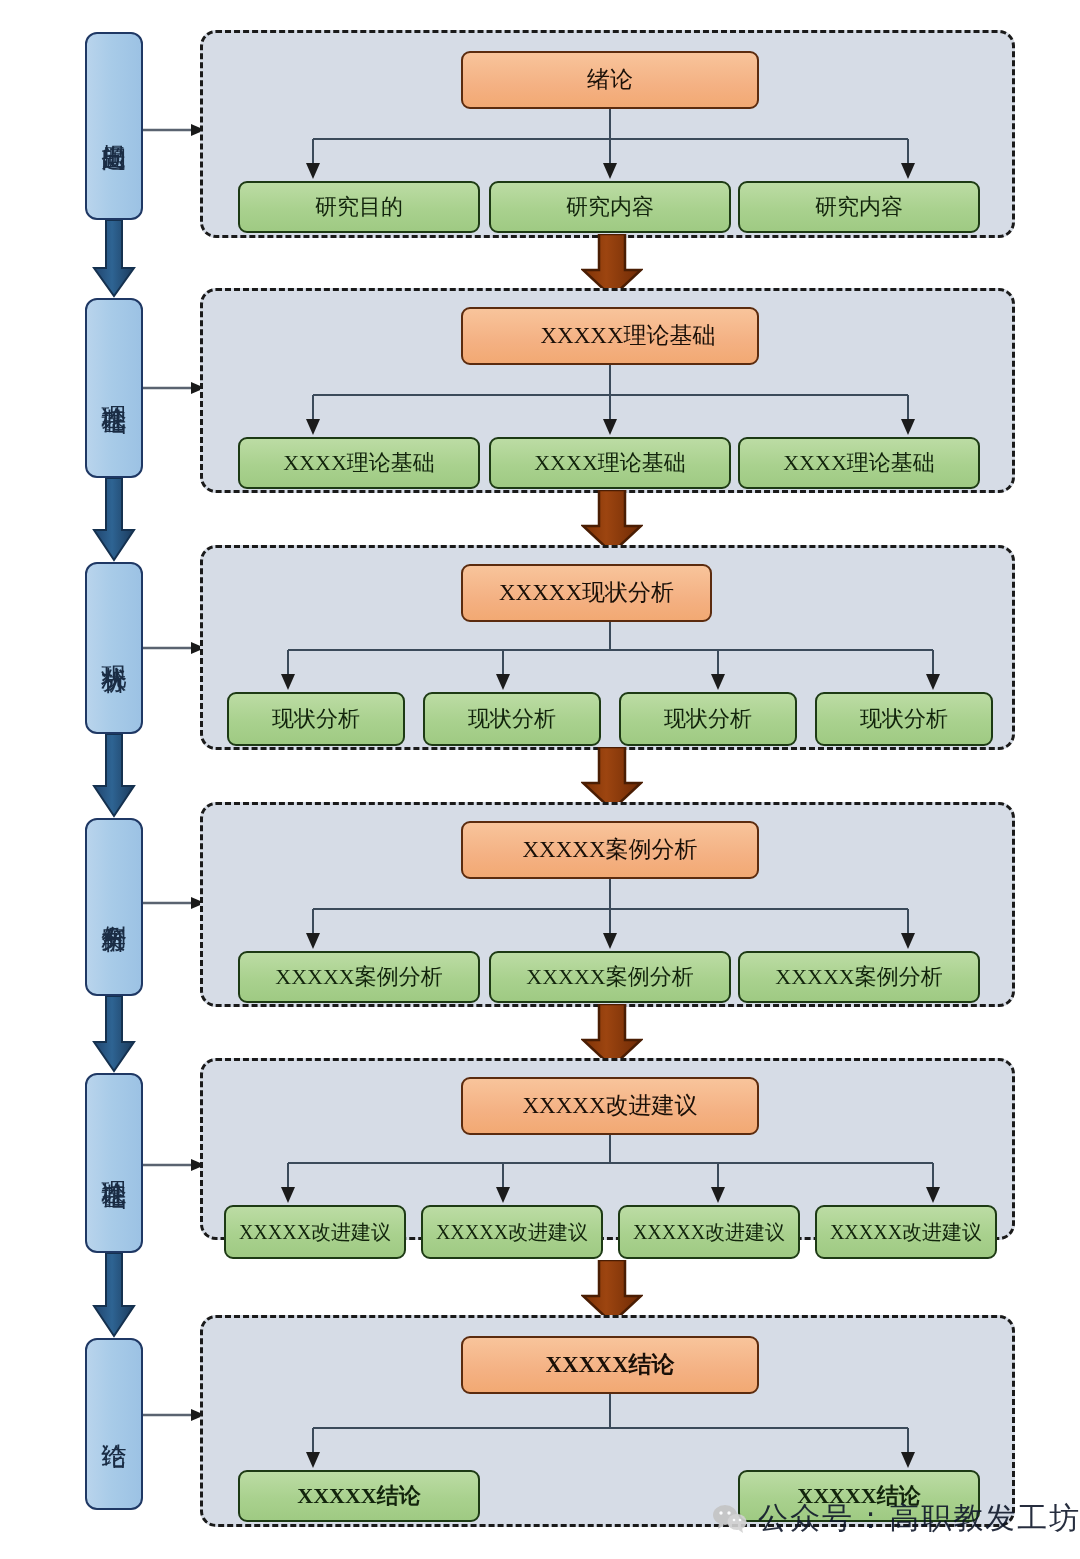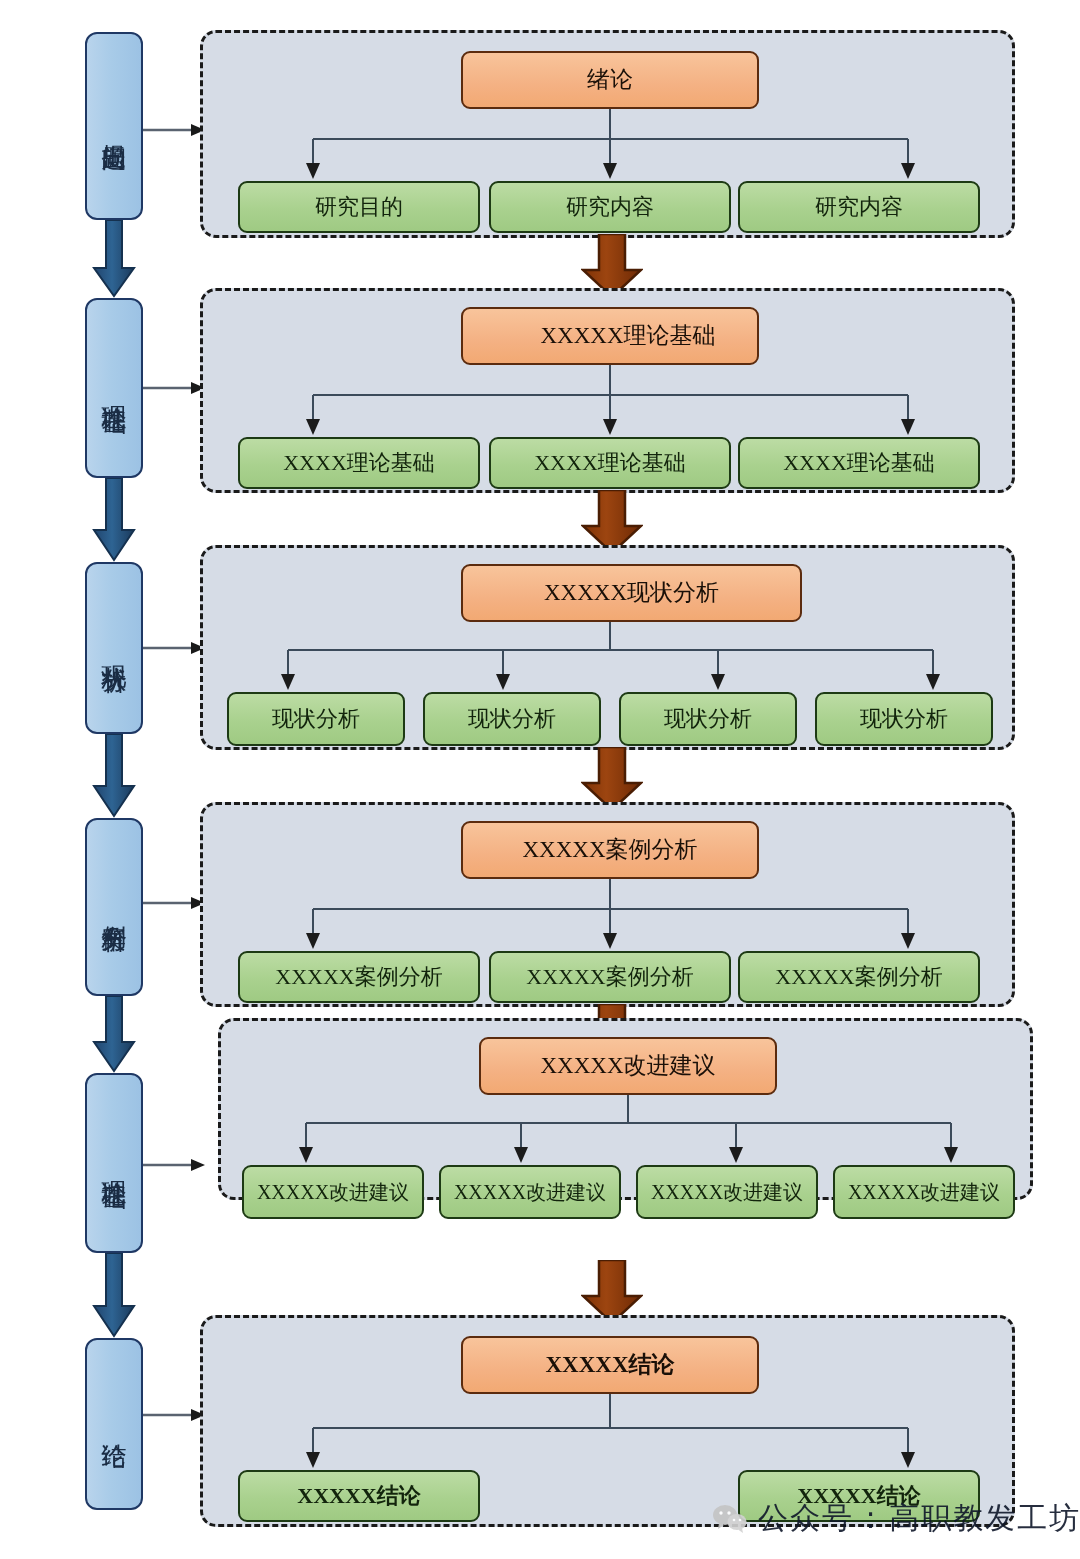--- a/index.html
+++ b/index.html
@@ -285,21 +285,21 @@
         <path d="M515,102 L515,128"></path>
         <path d="M730,102 L730,128"></path>
       </g>
       <g fill="#1b1b1b">
         <polygon points="78,126 92,126 85,142"></polygon>
         <polygon points="293,126 307,126 300,142"></polygon>
         <polygon points="508,126 522,126 515,142"></polygon>
         <polygon points="723,126 737,126 730,142"></polygon>
       </g>
     </svg>
-    <div class="node head" style="left:258px;top:16px;width:341px;height:58px;">
+    <div class="node head" style="left:258px;top:16px;width:251px;height:58px;">
       <span>XXXXX现状分析</span>
     </div>
     <div class="node leaf" style="left:24px;top:144px;width:178px;height:54px;">
       <span>现状分析</span>
     </div>
     <div class="node leaf" style="left:220px;top:144px;width:178px;height:54px;">
       <span>现状分析</span>
     </div>
     <div class="node leaf" style="left:416px;top:144px;width:178px;height:54px;">
       <span>现状分析</span>
@@ -339,21 +339,21 @@
     </div>
     <div class="node leaf" style="left:535px;top:146px;width:242px;height:52px;">
       <span>XXXXX案例分析</span>
     </div>
   </div>
 
   <svg class="big-arrow" style="left:581px;top:1004px;width:62px;height:64px;" viewBox="0 0 62 64">
     <polygon points="18,0 44,0 44,36 60,36 31,63 2,36 18,36" fill="url(#brng)" stroke="#4A1D03" stroke-width="2.5"></polygon>
   </svg>
 
-  <div class="section" style="top:1018px;height:182px;margin-left:18px;">
+  <div class="section" style="top:1058px;height:182px;">
     <svg class="conn-svg" width="815" height="205" viewBox="0 0 815 205">
       <g stroke="#3B4A5A" stroke-width="2" fill="none">
         <path d="M407,74 L407,102"></path>
         <path d="M85,102 L730,102"></path>
         <path d="M85,102 L85,128"></path>
         <path d="M300,102 L300,128"></path>
         <path d="M515,102 L515,128"></path>
         <path d="M730,102 L730,128"></path>
       </g>
       <g fill="#1b1b1b">

